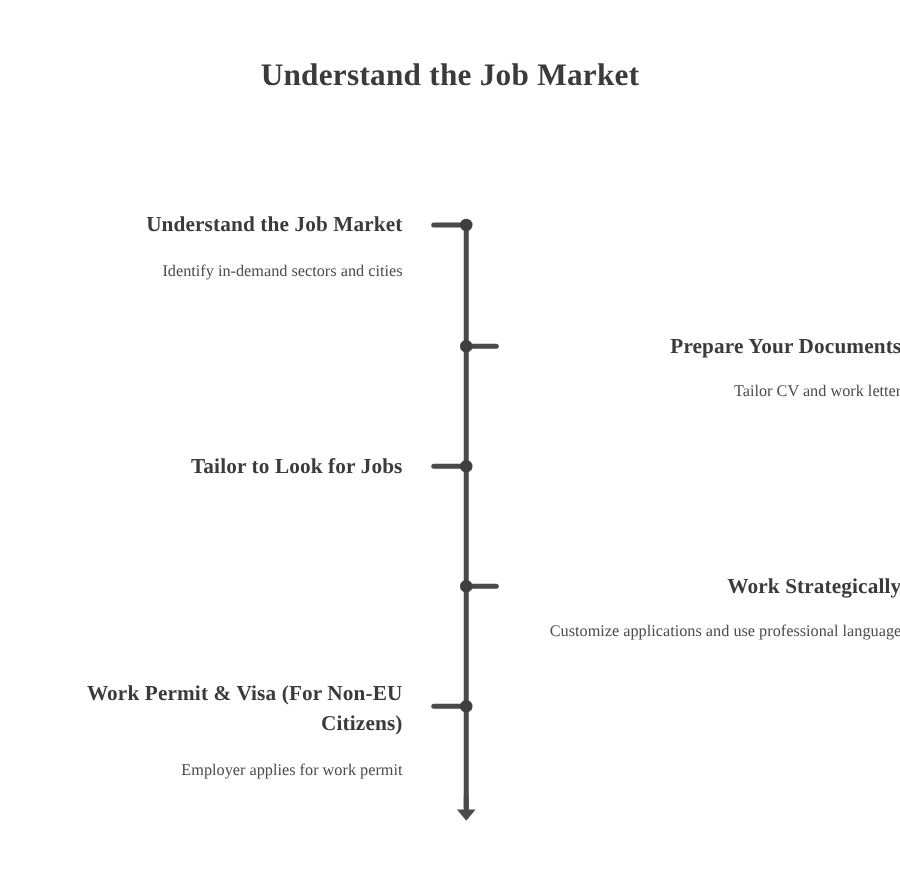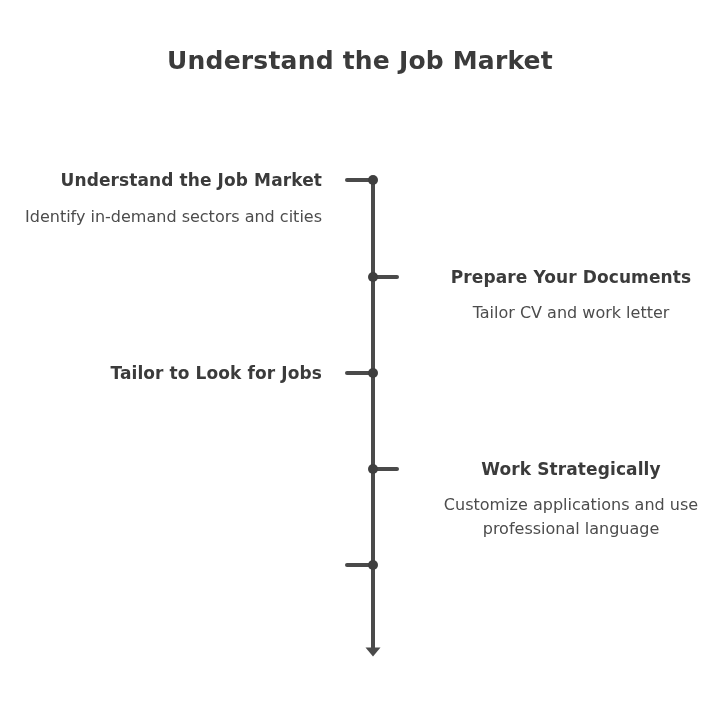--- a/index.html
+++ b/index.html
@@ -12,20 +12,21 @@
     background: #ffffff;
     font-family: "DejaVu Sans", sans-serif;
     overflow: hidden;
     position: relative;
   }
 
   #infographic {
     position: relative;
     width: 568px;
     height: 701px;
+    font-family: Liberation Serif, serif;
   }
 
   
   .heading {
     position: absolute;
     left: 0;
     top: 44px;
     width: 720px;
     text-align: center;
     color: #3b3b3b;
@@ -80,32 +81,32 @@
   .entry {
     position: absolute;
     width: 300px;
   }
   .entry.side-left {
     left: 22px;
     text-align: right;
   }
   .entry.side-right {
     left: 421px;
-    text-align: center;
+    text-align: right;
   }
   .entry-title {
     color: #3b3b3b;
     font-size: 17px;
     font-weight: bold;
     line-height: 24px;
     letter-spacing: 0.1px;
   }
   .entry-desc {
     color: #4c4c4c;
-    font-size: 16px;
+    font-size: 13px;
     font-weight: normal;
     line-height: 24px;
     margin-top: 12px;
   }
   .entry.side-left .entry-desc { margin-top: 13px; }
 </style>
 </head>
 <body>
 
 <div id="infographic">
@@ -144,16 +145,18 @@
         <div class="entry-desc">Tailor CV and work letter</div>
       </div>
       <div class="entry side-left" style="top: 361px;">
         <div class="entry-title">Tailor to Look for Jobs</div>
       </div>
       <div class="entry side-right" style="top: 457px;">
         <div class="entry-title">Work Strategically</div>
         <div class="entry-desc">Customize applications and use professional language</div>
       </div>
       <div class="entry side-left" style="top: 543px;">
+        <div class="entry-title">Work Permit &amp; Visa (For Non-EU Citizens)</div>
+        <div class="entry-desc">Employer applies for work permit</div>
       </div>
     </div>
 
 </div>
 
 </body></html>

